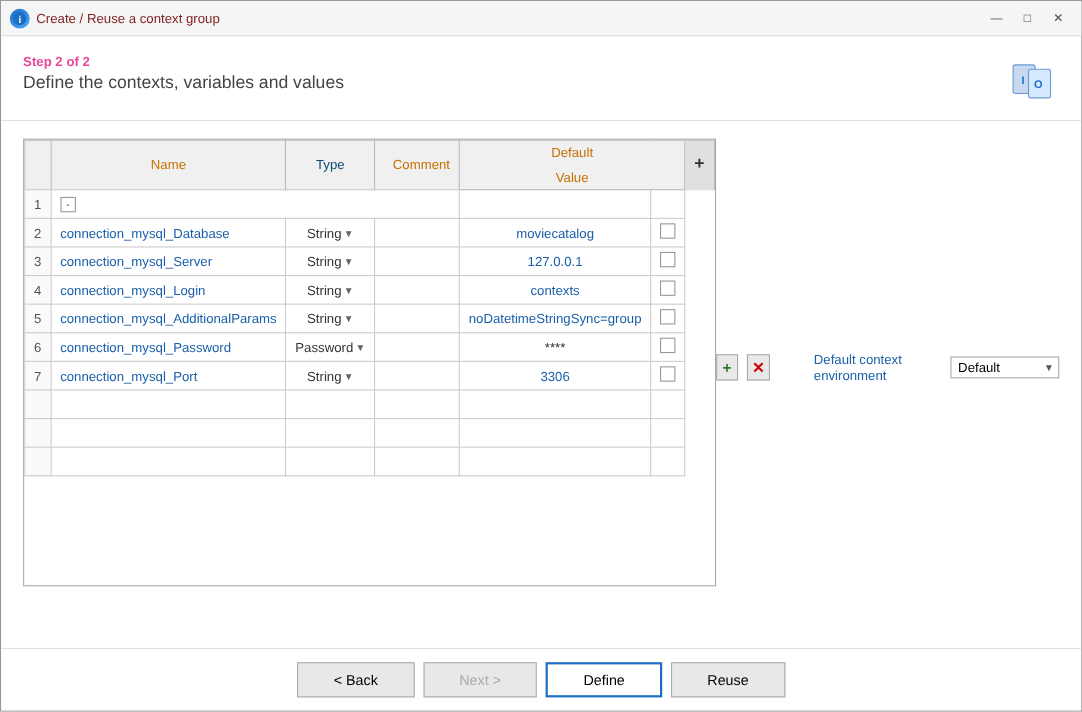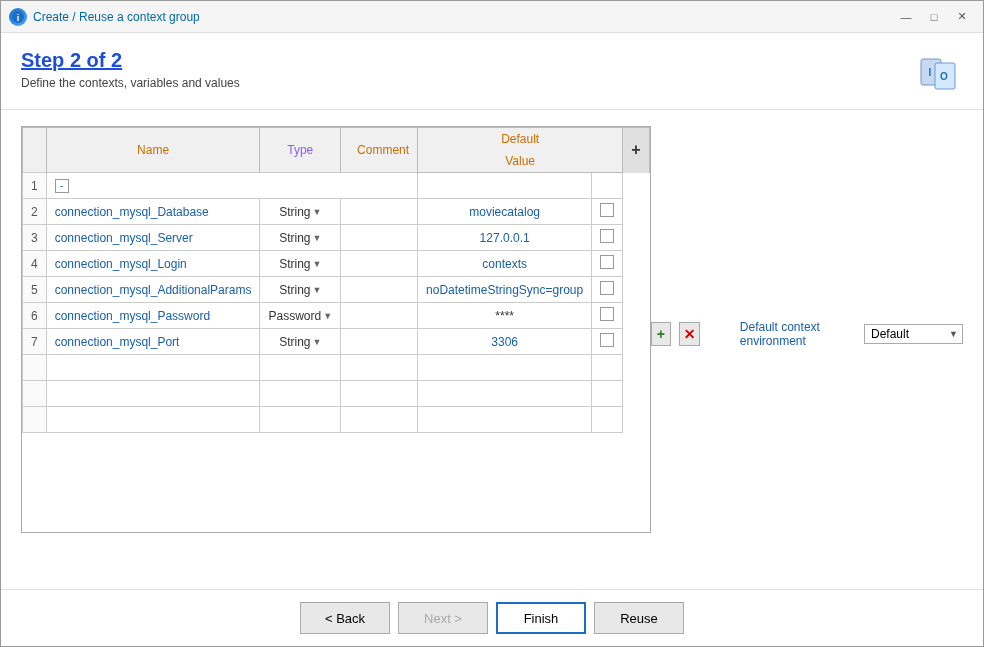--- a/index.html
+++ b/index.html
@@ -38,21 +38,21 @@
       display: flex;
       align-items: center;
       justify-content: center;
       color: white;
       font-size: 10px;
       font-weight: bold;
     }
     .title-bar-text {
       flex: 1;
       font-size: 12px;
-      color: #0369a1;
+      color: #7f1d1d;
     }
     .title-bar-controls {
       display: flex;
       gap: 2px;
     }
     .title-btn {
       width: 26px;
       height: 20px;
       border: none;
       background: transparent;
@@ -71,28 +71,27 @@
     }
     .header {
       padding: 16px 20px 10px 20px;
       border-bottom: 1px solid #e0e0e0;
       display: flex;
       align-items: flex-start;
       justify-content: space-between;
     }
     .header-left {}
     .step-title {
-      font-size: 20px;
+      font-size: 12px;
       font-weight: bold;
-      color: #1d4ed8;
+      color: #ec4899;
       margin-bottom: 4px;
-      text-decoration: underline;
     }
     .step-desc {
-      font-size: 12px;
+      font-size: 16px;
       color: #444;
     }
     .header-icon {
       width: 50px;
       height: 50px;
       position: relative;
     }
     .header-icon svg {
       width: 50px;
       height: 50px;
@@ -240,21 +239,21 @@
       justify-content: center;
       gap: 8px;
     }
     .btn {
       min-width: 90px;
       height: 32px;
       border: 1px solid #aaa;
       background: #e8e8e8;
       cursor: pointer;
       font-size: 13px;
-      padding: 0 16px;
+      padding: 0 32px;
     }
     .btn-finish {
       background: #ffffff;
       border: 2px solid #1a6fc4;
       color: #000;
       font-weight: 500;
     }
     .btn-disabled {
       color: #aaa;
       cursor: default;
@@ -298,21 +297,21 @@
     </div>
 
     <div class="main-body">
       <div style="display:flex; gap: 4px; flex:1; min-height:0;">
         <div class="table-container" style="flex:1;">
           <table>
             <thead>
               <tr class="thead-row1">
                 <th class="th-num" rowspan="2"></th>
                 <th class="th-name" rowspan="2" style="color:#c87000;">Name</th>
-                <th class="th-type" rowspan="2" style="color:#8b5cf6;">Type</th>
+                <th class="th-type" rowspan="2" style="color:#0c4a6e;">Type</th>
                 <th class="th-comment" rowspan="2" style="color:#c87000;">Comment</th>
                 <th colspan="2" style="text-align:center; color:#c87000; position:relative;">Default</th>
                 <th class="th-check" rowspan="2" style="background:#e0e0e0; cursor:pointer; color:#333; font-size:16px; font-weight:bold; text-align:center;">+</th>
               </tr>
               <tr class="thead-row2">
                 <th colspan="2" style="text-align:center; color:#c87000;">Value</th>
               </tr>
             </thead>
             <tbody id="table-body">
 
@@ -450,17 +449,17 @@
           </select>
         </div>
       </div>
     </div>
 
     <div style="height: 40px;"></div>
 
     <div class="footer">
       <button class="btn">&lt; Back</button>
       <button class="btn btn-disabled">Next &gt;</button>
-      <button class="btn btn-finish">Finish</button>
+      <button class="btn btn-finish">Define</button>
       <button class="btn">Reuse</button>
     </div>
   </div>
 </div>
 
 </body></html>

